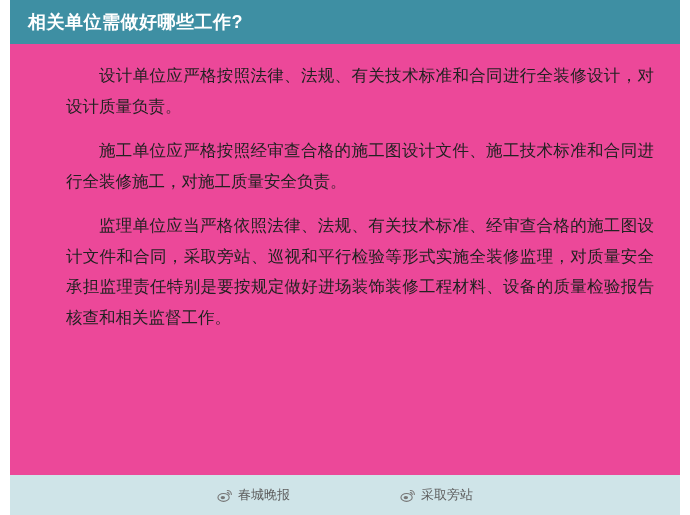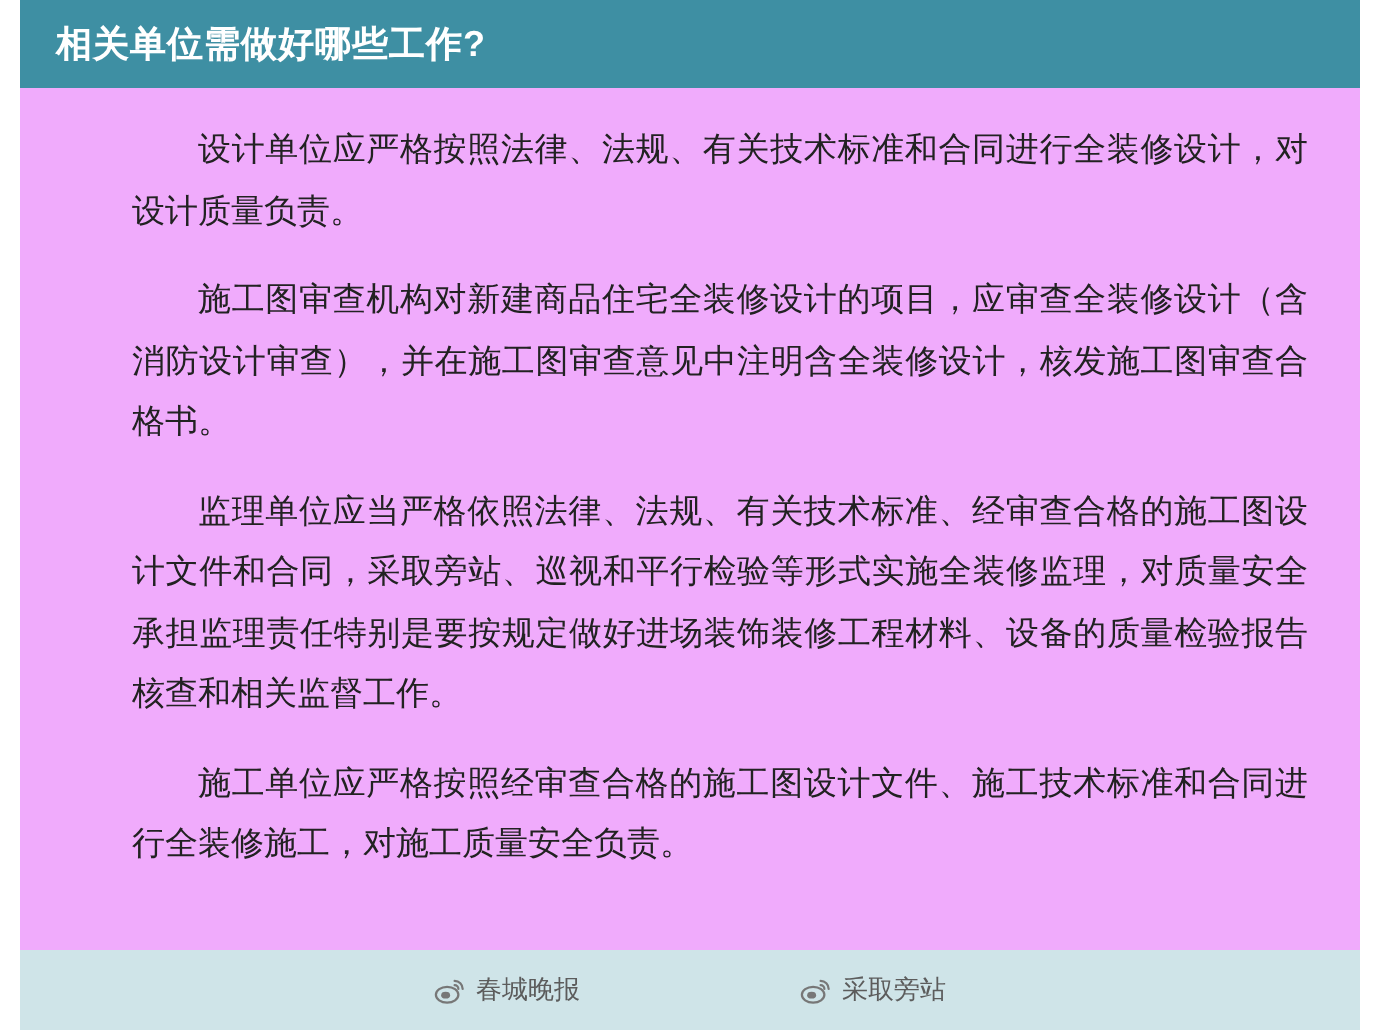--- a/index.html
+++ b/index.html
@@ -18,21 +18,21 @@
     width: 690px;
     height: 515px;
     background: #ffffff;
     box-sizing: border-box;
     padding: 0 10px;
   }
   .card {
     position: relative;
     width: 670px;
     height: 515px;
-    background: #f0abfc;
+    background: #ec4899;
     box-sizing: border-box;
   }
   .header {
     position: relative;
     height: 44px;
     background: #3e8fa3;
     display: flex;
     align-items: center;
     padding-left: 18px;
   }
@@ -90,23 +90,22 @@
 
 <div class="page">
   <div class="card">
 
     <div class="header">
       <span class="header-title">相关单位需做好哪些工作?</span>
     </div>
 
     <div class="body">
       <p class="para">设计单位应严格按照法律、法规、有关技术标准和合同进行全装修设计，对设计质量负责。</p>
-      <p class="para">施工图审查机构对新建商品住宅全装修设计的项目，应审查全装修设计（含消防设计审查），并在施工图审查意见中注明含全装修设计，核发施工图审查合格书。</p>
+      <p class="para">施工单位应严格按照经审查合格的施工图设计文件、施工技术标准和合同进行全装修施工，对施工质量安全负责。</p>
       <p class="para">监理单位应当严格依照法律、法规、有关技术标准、经审查合格的施工图设计文件和合同，采取旁站、巡视和平行检验等形式实施全装修监理，对质量安全承担监理责任特别是要按规定做好进场装饰装修工程材料、设备的质量检验报告核查和相关监督工作。</p>
-      <p class="para">施工单位应严格按照经审查合格的施工图设计文件、施工技术标准和合同进行全装修施工，对施工质量安全负责。</p>
     </div>
 
     <div class="footer">
       <div class="credit">
         <span class="weibo-icon">
           <svg viewBox="0 0 16 16" width="15" height="15" aria-hidden="true">
             <ellipse cx="7" cy="10" rx="6" ry="4.2" fill="none" stroke="#777777" stroke-width="1.2"></ellipse>
             <ellipse cx="6.2" cy="10.2" rx="2.4" ry="1.8" fill="#777777"></ellipse>
             <path d="M11 2.6c2.4 0 4.3 1.9 4.3 4.3" fill="none" stroke="#777777" stroke-width="1.2" stroke-linecap="round"></path>
             <path d="M11 4.9c1.1 0 2 0.9 2 2" fill="none" stroke="#777777" stroke-width="1.2" stroke-linecap="round"></path>

